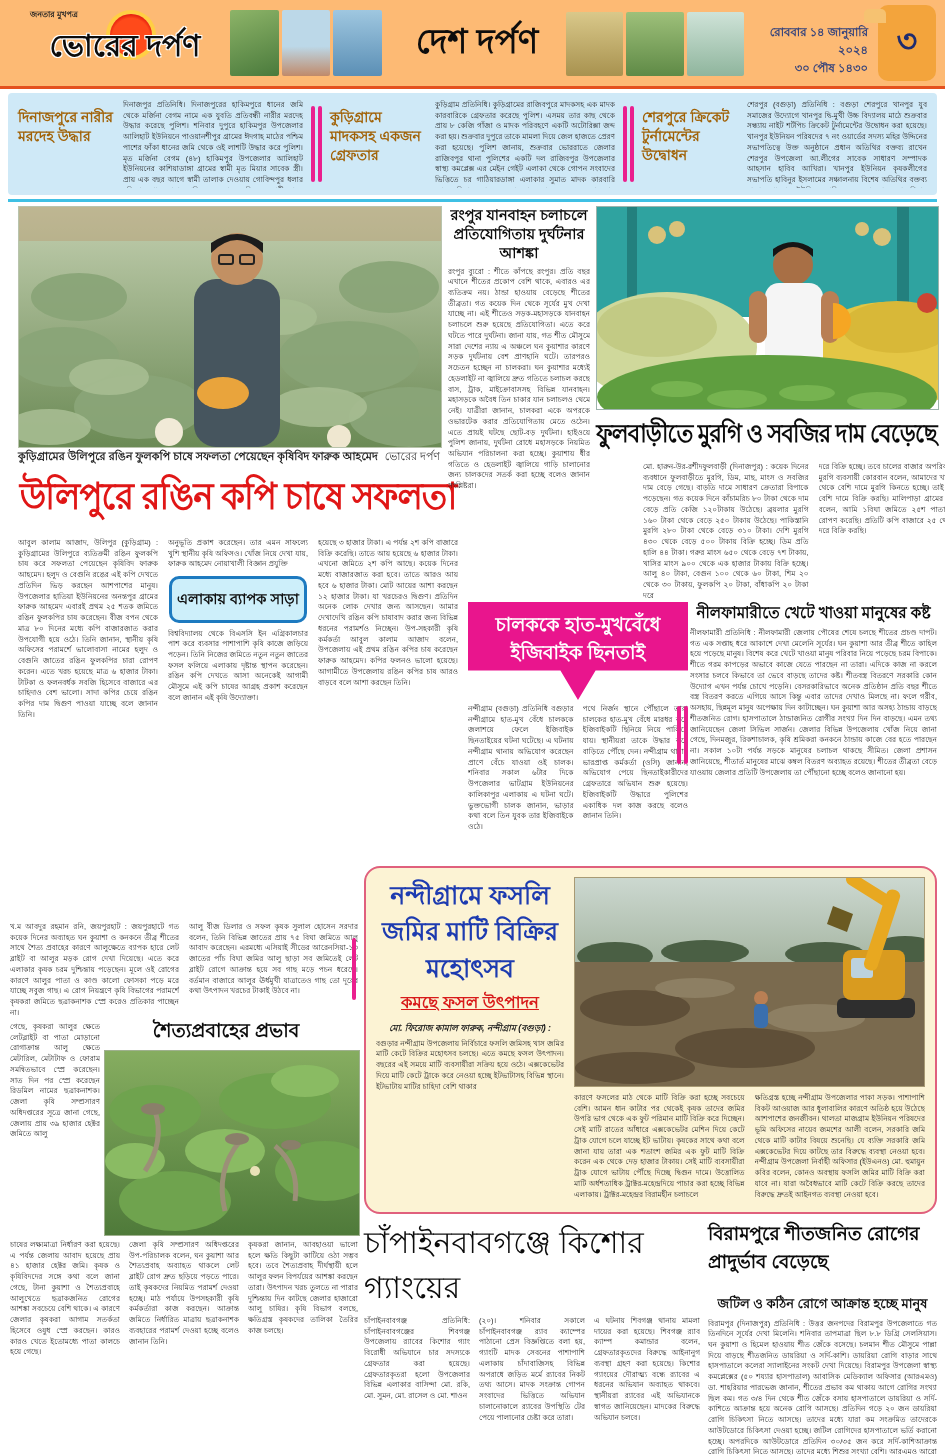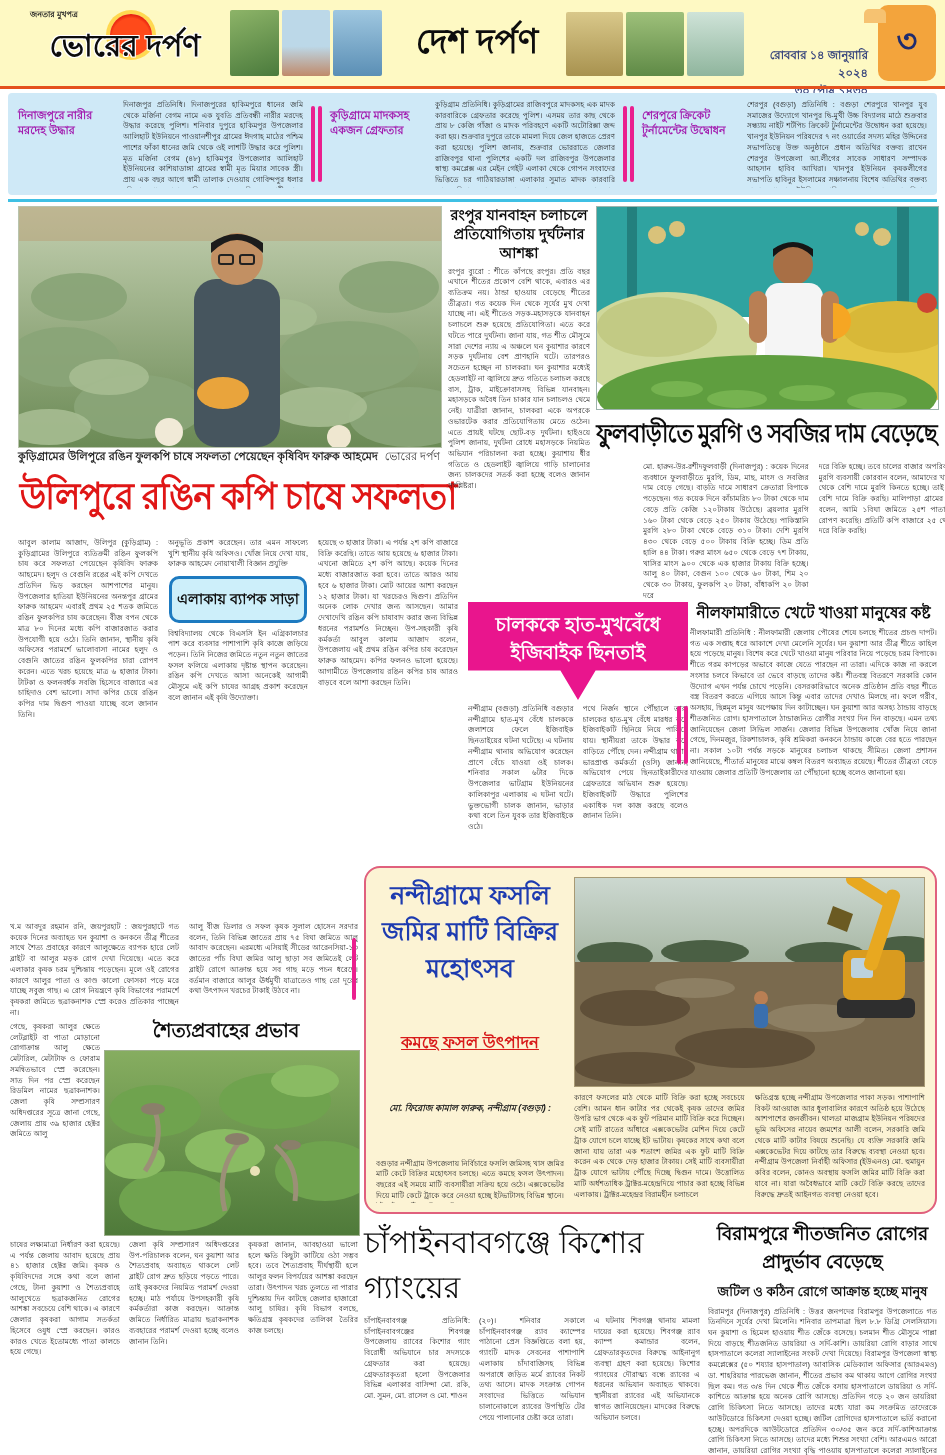--- a/index.html
+++ b/index.html
@@ -1,43 +1,43 @@
 <!DOCTYPE html>
 <html><head>
 <meta charset="utf-8">
 <style>
   html,body{margin:0;padding:0;background:#e9e9e9;}
   .page{position:relative;width:945px;height:1455px;margin:0 auto;background:#ffffff;
         font-family:"Liberation Sans","DejaVu Sans",sans-serif;color:#1a1a1a;overflow:hidden;}
   .abs{position:absolute;}
   
-  .masthead{left:0;top:0;width:945px;height:86px;background:#fef9c3;}
+  .masthead{left:0;top:0;width:945px;height:86px;background:#fdba74;}
   .masthead-rule{left:0;top:86px;width:945px;height:3px;background:#e4511e;}
   .logo-block{left:26px;top:6px;width:198px;height:76px;}
   .tagline{position:absolute;left:4px;top:2px;font-size:8px;font-weight:bold;color:#222;}
   .sun{position:absolute;left:84px;top:8px;width:42px;height:42px;border-radius:50%;
        background:radial-gradient(circle at 50% 55%,#ff4a1a 0 60%,#e0160a 75%);
        box-shadow:0 0 0 4px rgba(255,210,60,.85);}
   .paper-name{position:absolute;left:0;top:16px;width:198px;text-align:center;font-size:30px;font-weight:bold;color:#0d0d0d;
        text-shadow:1px 1px 0 #fff,-1px -1px 0 #fff,1px -1px 0 #fff,-1px 1px 0 #fff;white-space:nowrap;}
   .strip{display:flex;gap:3px;}
   .tile{flex:1;border-radius:2px;}
   .section-title{left:392px;top:12px;width:170px;height:62px;font-size:34px;font-weight:bold;color:#0d0d0d;
        display:flex;align-items:center;justify-content:center;white-space:nowrap;}
   .date-block{left:742px;top:24px;width:126px;height:44px;text-align:right;font-size:11.5px;font-weight:bold;
-       color:#35437c;line-height:1.55;margin-top:23px;}
+       color:#35437c;line-height:1.55;}
   .page-tab{left:878px;top:5px;width:58px;height:76px;background:#f3a43c;border-radius:10px;
        display:flex;align-items:center;justify-content:center;}
   .page-tab .notch{position:absolute;left:-14px;top:4px;width:22px;height:14px;background:#f6c271;border-radius:5px 5px 0 0;}
   .page-num{font-size:32px;font-weight:bold;color:#1f2c6e;}
   
   .briefs-strip{left:8px;top:93px;width:929px;height:102px;background:#cfe9f7;border-radius:4px;
        display:flex;padding:7px 10px;box-sizing:border-box;gap:8px;}
   .brief{flex:1;display:flex;gap:7px;min-width:0;}
-  .brief-head{width:98px;font-size:11px;font-weight:bold;line-height:1.35;padding-top:8px;color:#a21caf;font-family:Liberation Serif, serif;}
+  .brief-head{width:98px;font-size:14px;font-weight:bold;line-height:1.35;padding-top:8px;color:#a16207;}
   .bt{font-size:7.4px;line-height:1.45;text-align:justify;color:#1b1b1b;overflow:hidden;}
   .brief-body{flex:1;}
   .magbars{display:flex;gap:3px;align-items:center;}
   .magbar{width:4px;height:76px;background:#ea1f8e;border-radius:2px;}
   .cyan-rule{left:8px;top:199px;width:929px;height:3px;background:#3fc0e4;}
   
   .lead-photo{left:18px;top:206px;width:422px;height:240px;border:1px solid #b9c4ad;overflow:hidden;}
   .caption-row{left:18px;top:450px;width:422px;height:15px;display:flex;justify-content:space-between;
        font-size:11px;align-items:center;}
   .cap{font-weight:bold;color:#222;}
@@ -75,34 +75,34 @@
   .jp-magbar{left:352px;top:938px;display:flex;gap:3px;}
   .jp-magbar .magbar{height:62px;}
   .crosshead{left:100px;top:1016px;width:252px;height:32px;display:flex;align-items:center;justify-content:center;
        font-size:19px;font-weight:bold;color:#0c0c0c;}
   .jp-side{left:10px;top:1022px;width:90px;height:212px;}
   .potato-photo{left:104px;top:1050px;width:254px;height:184px;border:1px solid #9fb08e;overflow:hidden;}
   .jp-bottom{left:10px;top:1240px;width:348px;height:212px;display:flex;gap:9px;}
   
   .nanda-box{left:364px;top:866px;width:573px;height:348px;background:#fcf3d4;border:2px solid #e0607d;
        border-radius:16px;box-sizing:border-box;padding:9px 10px;display:flex;gap:10px;}
-  .nanda-left{width:188px;display:flex;flex-direction:column;gap:40px;}
+  .nanda-left{width:188px;display:flex;flex-direction:column;}
   .nanda-h{font-size:25px;font-weight:bold;color:#1d3bb0;text-align:center;line-height:1.45;}
   .nanda-sub{font-size:16.5px;font-weight:bold;color:#d81a1a;text-align:center;text-decoration:underline;margin-top:4px;}
   .nanda-by{font-size:8.8px;font-weight:bold;font-style:italic;text-align:center;margin:4px 0 3px;}
   .nanda-right{flex:1;display:flex;flex-direction:column;gap:6px;min-width:0;}
   .excavator-photo{width:100%;height:210px;border:1px solid #a89a74;box-sizing:border-box;overflow:hidden;}
   .nanda-cols{flex:1;display:flex;gap:10px;overflow:hidden;}
   
   .chapai{left:364px;top:1220px;width:336px;height:232px;}
   .chapai-h{font-size:30px;font-weight:normal;text-align:left;line-height:1.5;color:#0b0b0b;}
   .chapai-cols{display:flex;gap:9px;margin-top:6px;height:148px;}
   .birampur{left:708px;top:1220px;width:229px;height:232px;}
-  .bir-h{font-size:18.5px;font-weight:bold;text-align:center;line-height:1.5;color:#0b0b0b;}
-  .bir-sub{font-size:13px;font-weight:bold;text-align:center;margin-top:6px;color:#111;}
+  .bir-h{font-size:18.5px;font-weight:bold;text-align:left;line-height:1.5;color:#0b0b0b;}
+  .bir-sub{font-size:13px;font-weight:bold;text-align:center;margin-top:18px;color:#111;}
   .bir-body{margin-top:4px;height:152px;}
   svg{display:block;}
 </style>
 </head>
 <body>
 
 <div class="page">
 
   <div class="abs masthead">
     <div class="abs logo-block">

